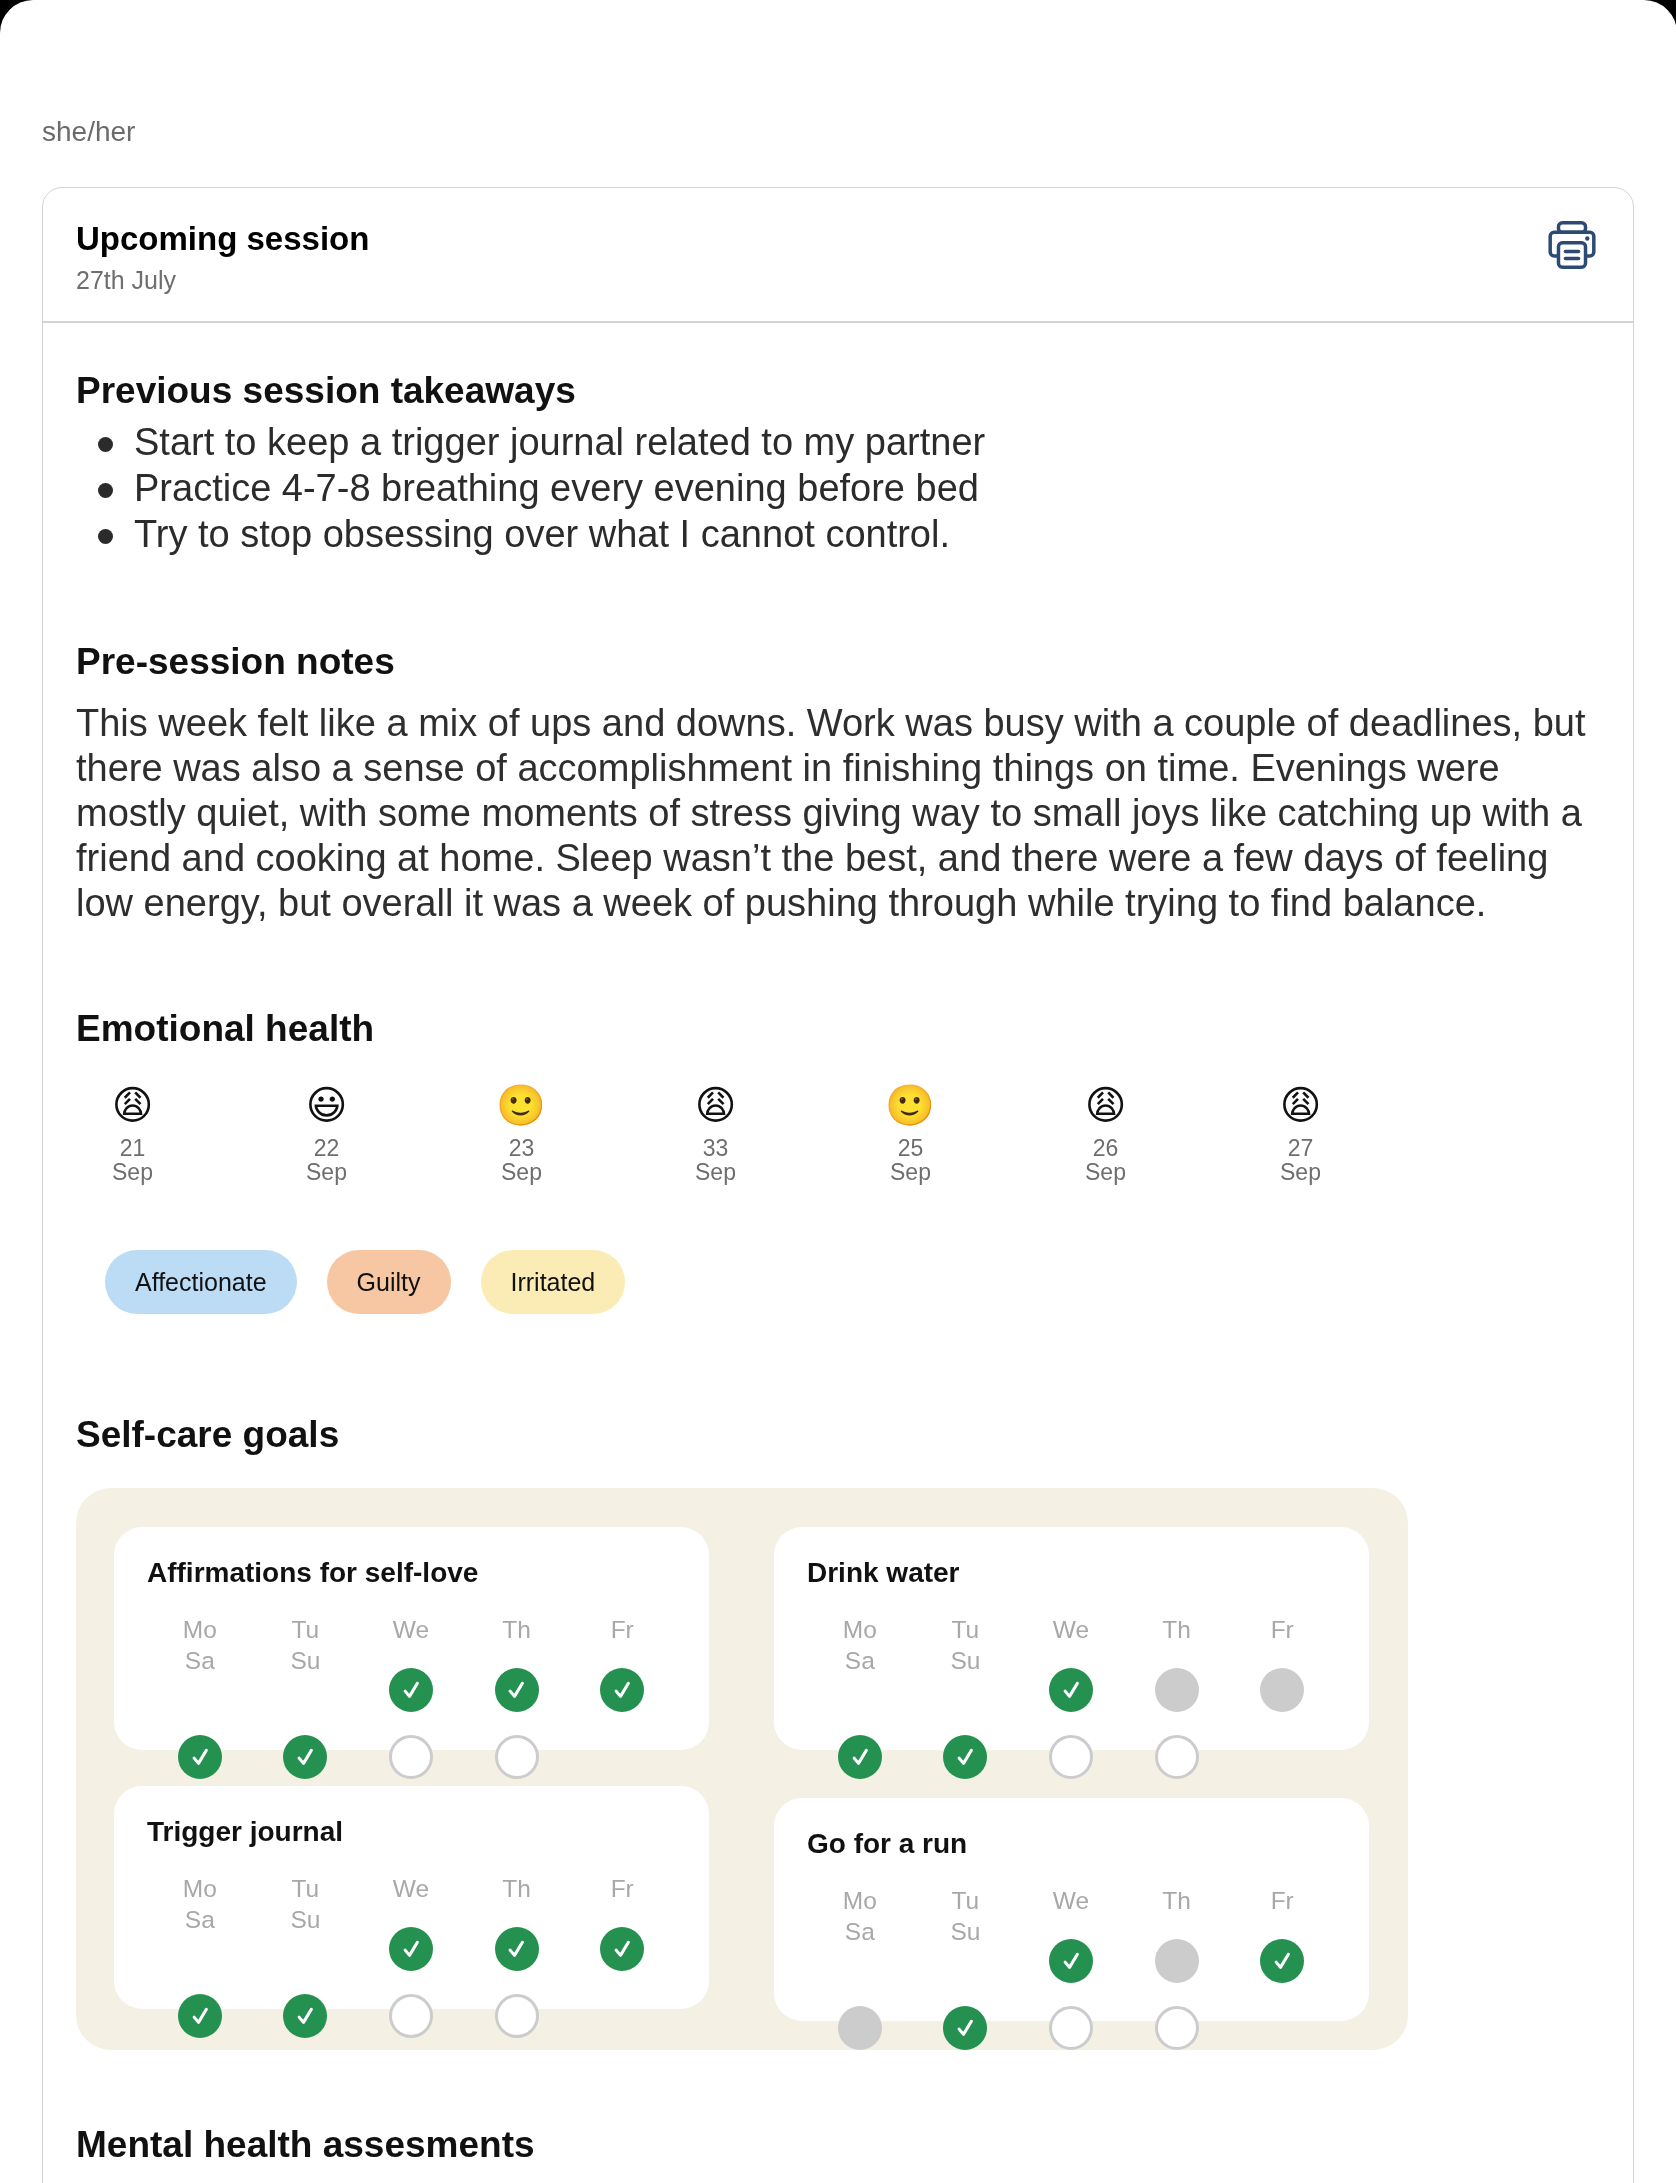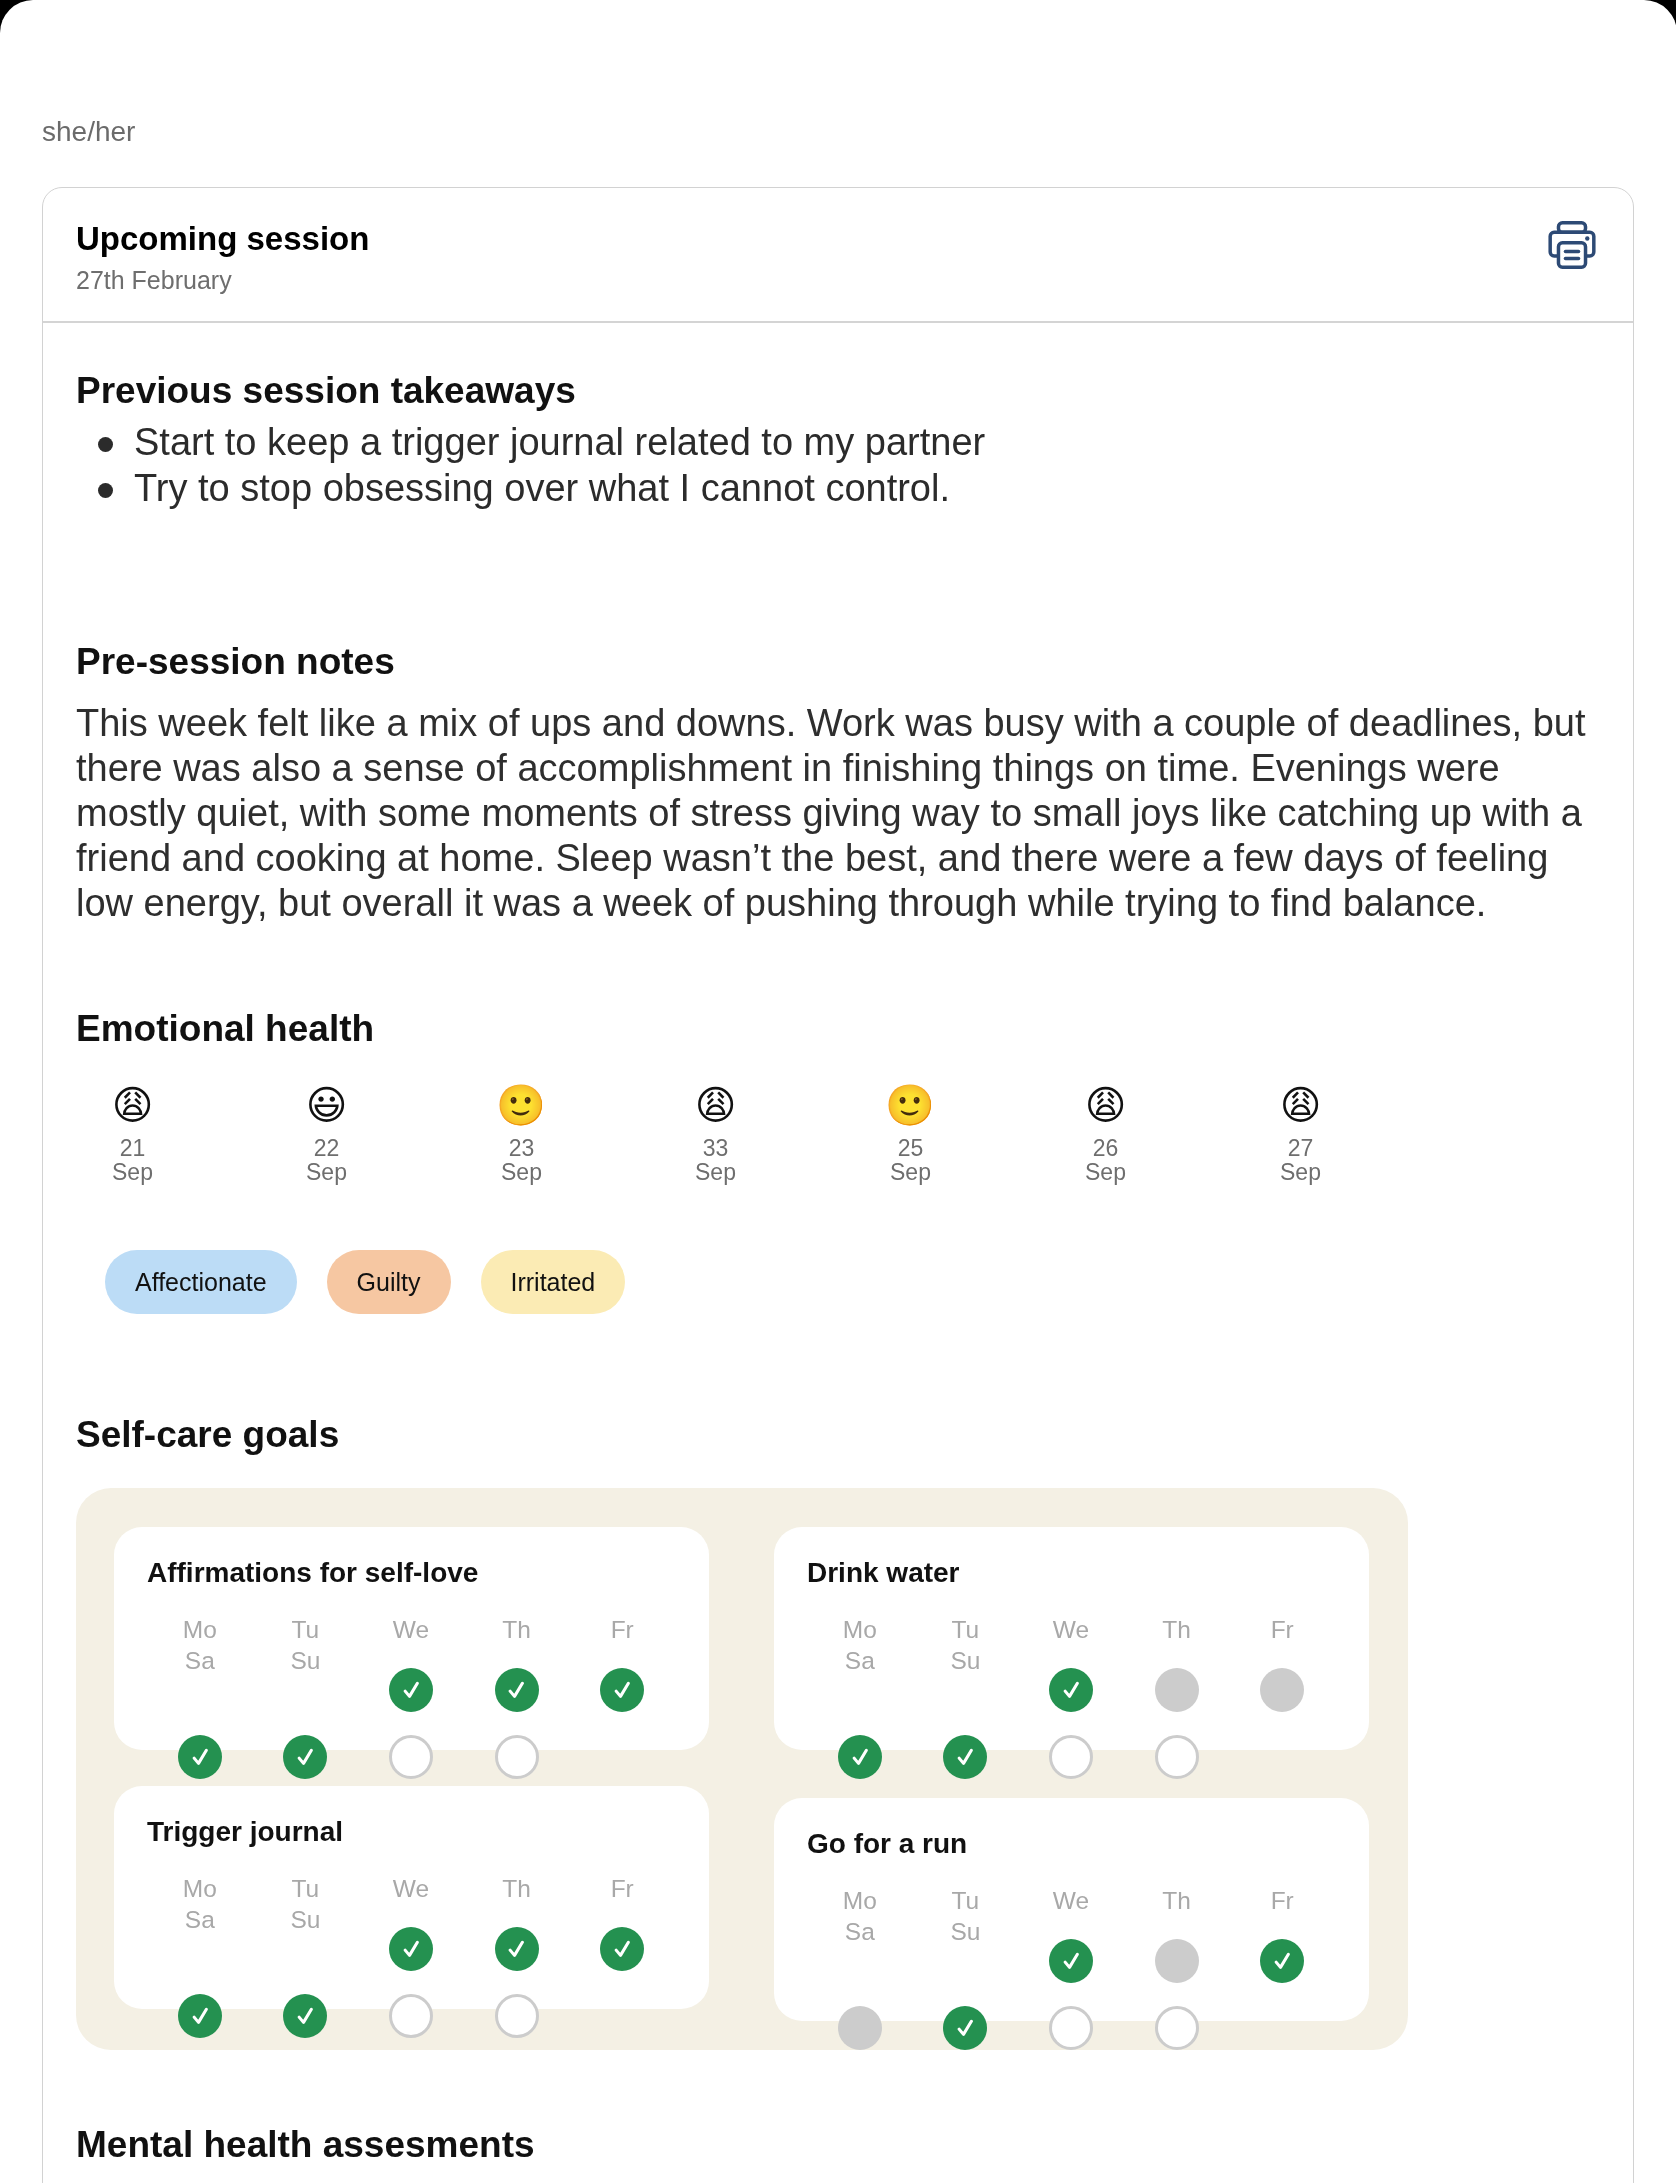--- a/index.html
+++ b/index.html
@@ -122,38 +122,39 @@
 <body>
 
 <div class="screen">
 
   <div class="pronouns">she/her</div>
 
   <div class="session-card">
 
     <div class="session-header">
       <div class="session-title">Upcoming session</div>
-      <div class="session-date">27th February</div>
+      <div class="session-date">27th July</div>
       <div class="print-btn">
         <svg width="48" height="48" viewBox="0 0 110 110">
           <g fill="none" stroke="#2d4a75" stroke-width="8" stroke-linejoin="round" stroke-linecap="round">
             <rect x="24" y="4" width="62" height="22" rx="9"></rect>
             <path d="M22 80 H14 A9 9 0 0 1 5 71 V35 A9 9 0 0 1 14 26 H96 A9 9 0 0 1 105 35 V71 A9 9 0 0 1 96 80 H88"></path>
             <rect x="24" y="50" width="62" height="56" rx="9"></rect>
             <line x1="40" y1="70" x2="70" y2="70"></line>
             <line x1="40" y1="86" x2="70" y2="86"></line>
           </g>
           <circle cx="90" cy="40" r="5" fill="#2d4a75"></circle>
         </svg>
       </div>
     </div>
 
     <div class="section-heading" style="top:181px;">Previous session takeaways</div>
     <ul class="takeaways">
       <li>Start to keep a trigger journal related to my partner</li>
+      <li>Practice 4-7-8 breathing every evening before bed</li>
       <li>Try to stop obsessing over what I cannot control.</li>
     </ul>
 
     <div class="section-heading" style="top:452px;">Pre-session notes</div>
     <div class="notes-text">This week felt like a mix of ups and downs. Work was busy with a couple of deadlines, but there was also a sense of accomplishment in finishing things on time. Evenings were mostly quiet, with some moments of stress giving way to small joys like catching up with a friend and cooking at home. Sleep wasn’t the best, and there were a few days of feeling low energy, but overall it was a week of pushing through while trying to find balance.</div>
 
     <div class="section-heading" style="top:819px;">Emotional health</div>
     <div class="mood-row">
       <div class="mood-day" style="left:38px;">
         <span class="mood-emoji">😩</span>

